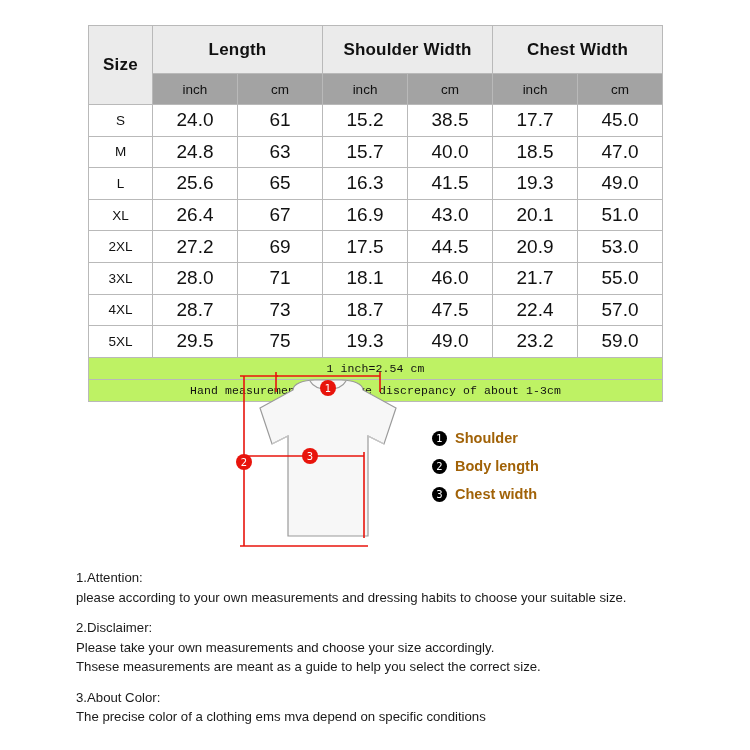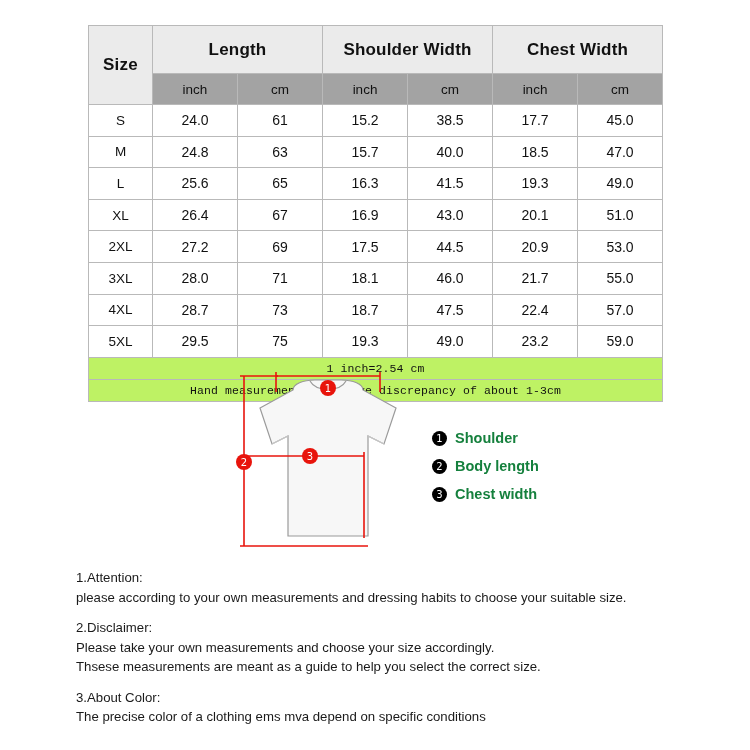--- a/index.html
+++ b/index.html
@@ -41,21 +41,21 @@
     font-weight: bold;
     height: 45px;
     letter-spacing: .2px;
   }
   tr.head-sub td {
     background: #a3a3a3;
     font-size: 13.5px;
     height: 28px;
   }
   tr.data-row td {
-    font-size: 14px;
+    font-size: 19px;
     height: 28.6px;
     background: #ffffff;
   }
   tr.data-row td.size-cell {
     font-size: 13.5px;
   }
   tr.note-row td {
     font-size: 11.5px;
     height: 19px;
     font-family: "Liberation Mono", monospace;
@@ -96,21 +96,21 @@
     font-size: 10px;
     line-height: 15px;
     text-align: center;
     margin-right: 8px;
     font-family: "DejaVu Sans", sans-serif;
     flex: 0 0 auto;
   }
   .legend-label {
     font-size: 14.5px;
     font-weight: bold;
-    color: #15803d;
+    color: #a16207;
   }
 
   
   #notes {
     position: absolute;
     left: 76px;
     top: 568px;
     width: 640px;
     font-size: 13.2px;
     line-height: 19.5px;

